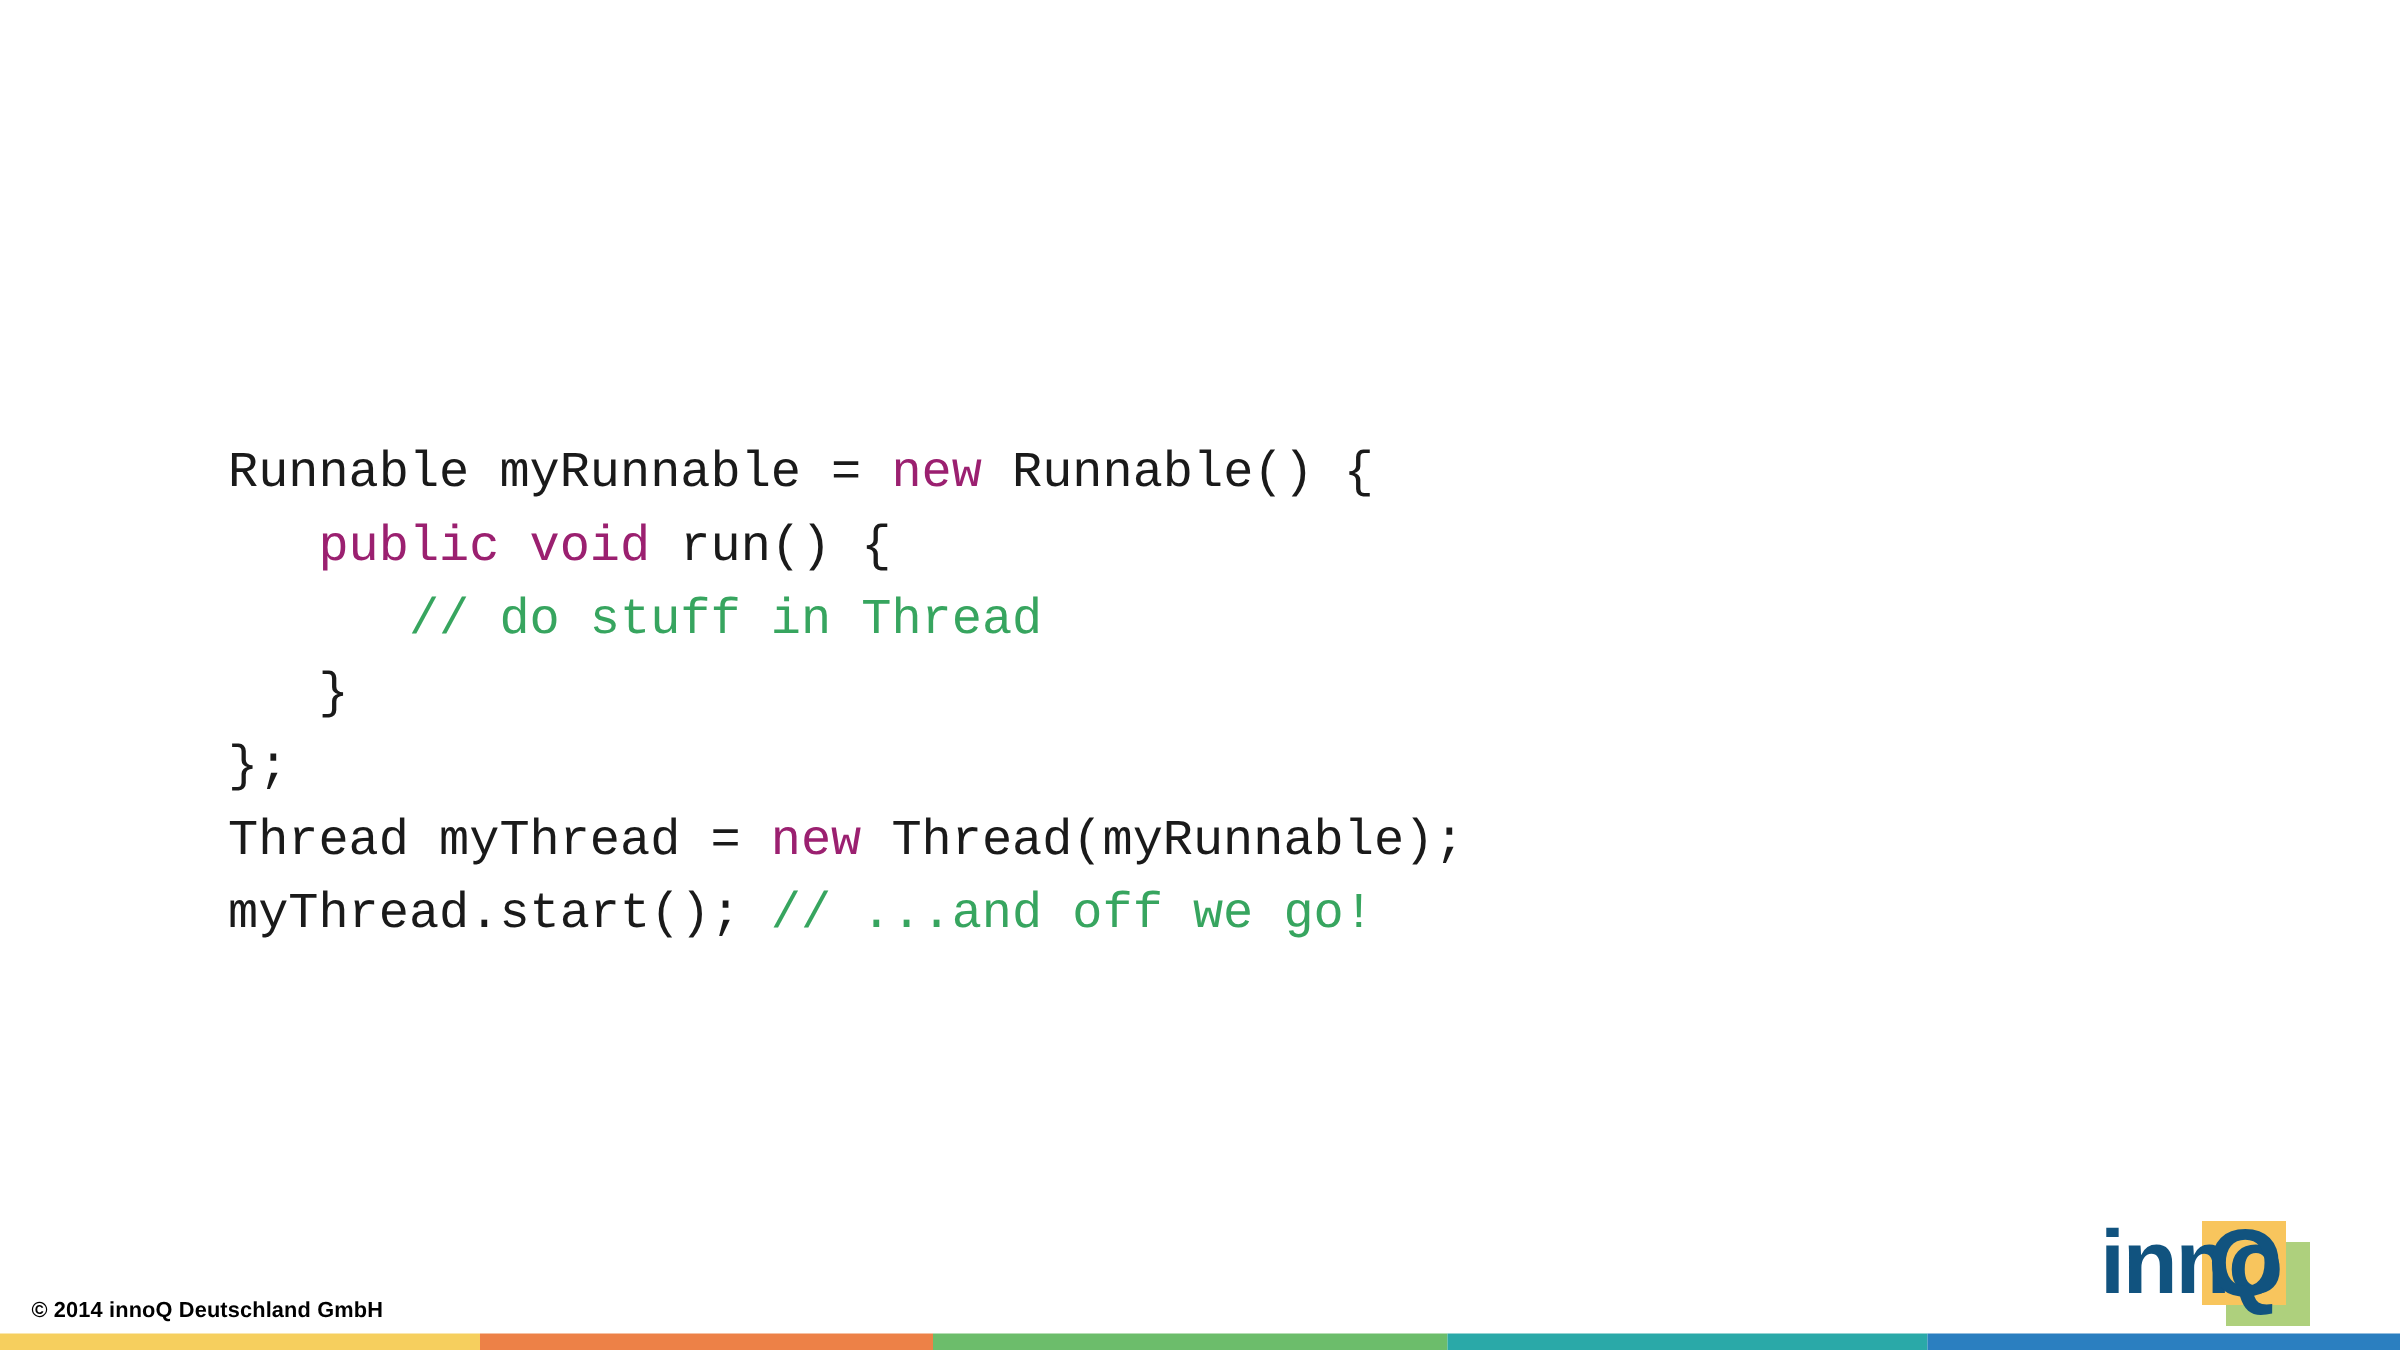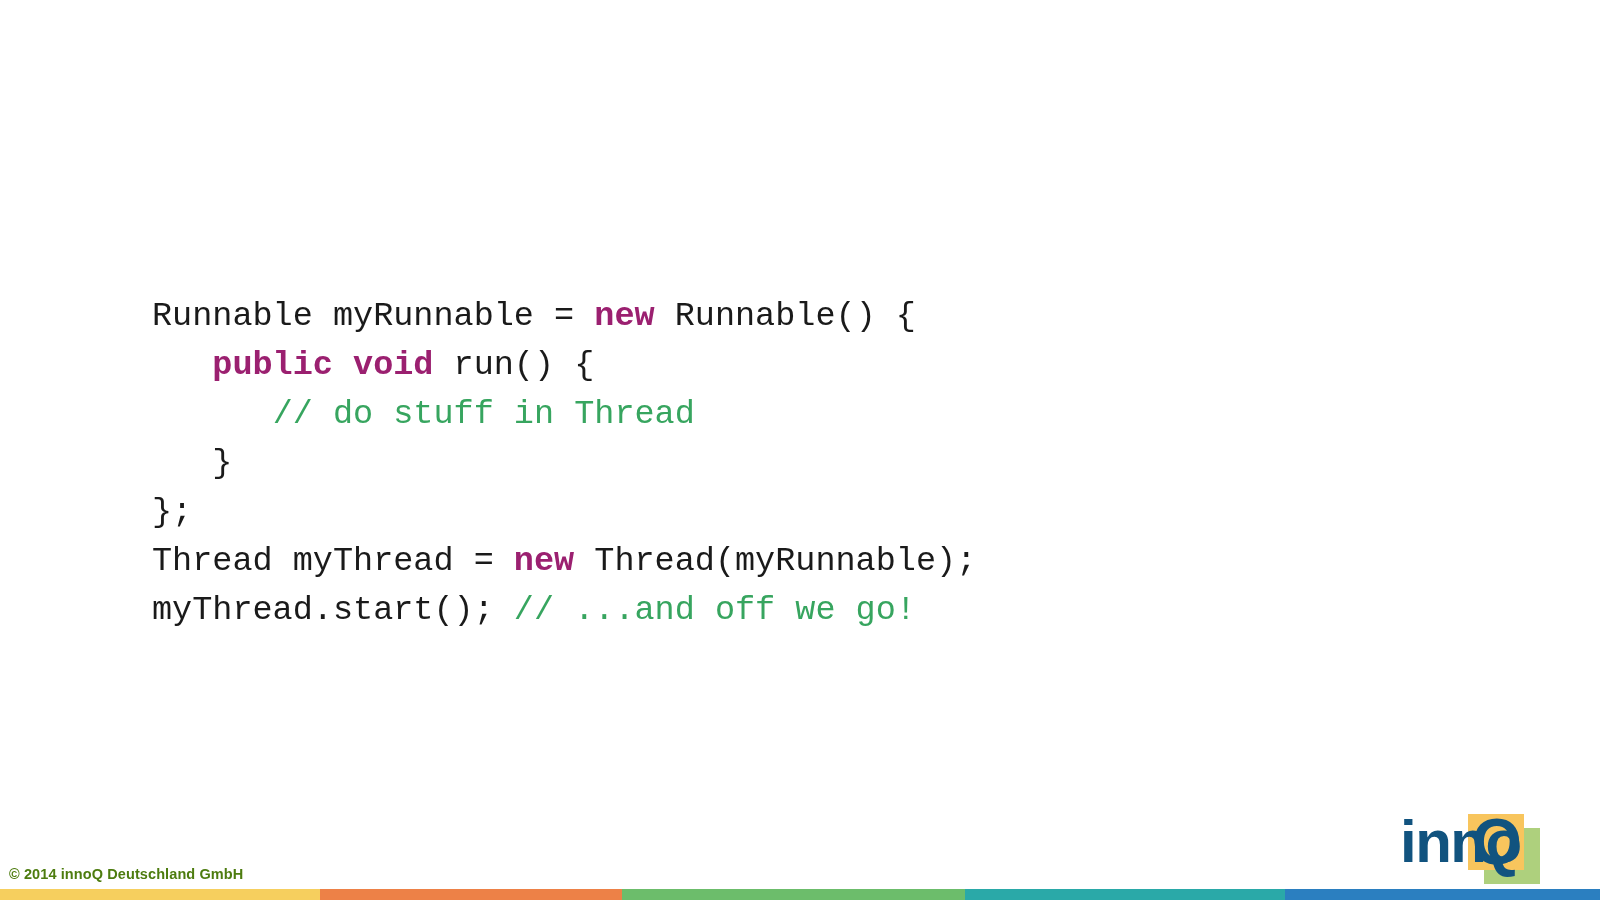--- a/index.html
+++ b/index.html
@@ -32,21 +32,21 @@
     letter-spacing: 0px;
     color: #1a1a1a;
     white-space: pre;
     -webkit-font-smoothing: antialiased;
   }
   .code-line {
     white-space: pre;
     height: 49px;
   }
   .tok-plain   { color: #1a1a1a; margin-top: 45px; }
-  .tok-keyword { color: #9b2070; font-weight: bold; }
+  .tok-keyword { color: #9b2070; font-weight: normal; }
   .tok-comment { color: #37a55f; margin-top: 36px; }
 
   
   #footer-copyright {
     position: absolute;
     left: 9px;
     bottom: 18px;
     font-family: "Liberation Sans", sans-serif;
     font-size: 14.5px;
     font-weight: bold;
@@ -119,21 +119,21 @@
   }
   #bottom-bar .bar-seg { height: 11px; }
 </style>
 </head>
 <body>
 
 <div id="slide">
 
   <pre id="code-block"><div class="code-line"><span class="tok-plain">Runnable myRunnable = </span><span class="tok-keyword">new</span><span class="tok-plain"> Runnable() {</span></div><div class="code-line">   <span class="tok-keyword">public void</span><span class="tok-plain"> run() {</span></div><div class="code-line">      <span class="tok-comment">// do stuff in Thread</span></div><div class="code-line">   <span class="tok-plain">}</span></div><div class="code-line"><span class="tok-plain">};</span></div><div class="code-line"><span class="tok-plain">Thread myThread = </span><span class="tok-keyword">new</span><span class="tok-plain"> Thread(myRunnable);</span></div><div class="code-line"><span class="tok-plain">myThread.start(); </span><span class="tok-comment">// ...and off we go!</span></div></pre>
 
-  <div id="footer-copyright" style="color: #4d7c0f;">© 2014 innoQ Deutschland GmbH</div>
+  <div id="footer-copyright" style="color: #000000; margin-left: 12px;">© 2014 innoQ Deutschland GmbH</div>
 
   <div id="logo">
     <div id="logo-green-square" style="background: rgb(174, 208, 125);"></div>
     <div id="logo-yellow-square" style="background: rgb(248, 197, 93);"></div>
     <div id="logo-wordmark">
       <span id="logo-inno" style="color: rgb(17, 83, 127);">inno</span>
       <span id="logo-q" style="color: rgb(17, 83, 127);">Q</span>
     </div>
   </div>
 

